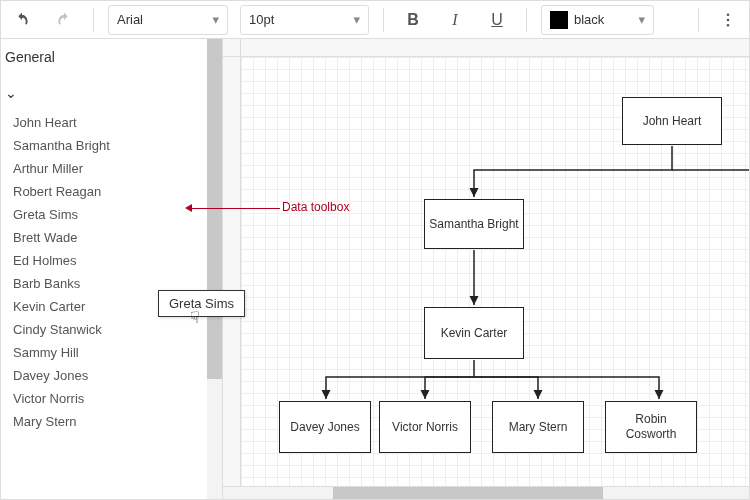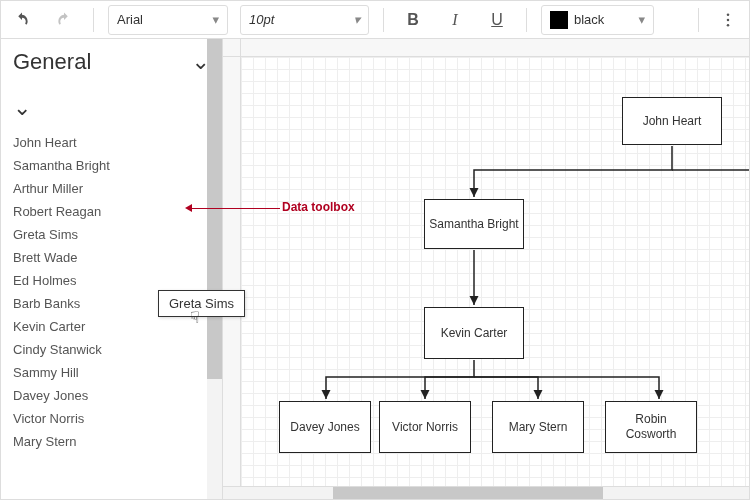--- a/index.html
+++ b/index.html
@@ -4,29 +4,29 @@
 <style>
 * { box-sizing: border-box; margin: 0; padding: 0; }
 body { font-family: "Segoe UI", Arial, sans-serif; font-size: 13px; color: #333; background: #fff; width: 750px; height: 500px; overflow: hidden; border: 1px solid #ddd; }
 
 .toolbar { height: 38px; border-bottom: 1px solid #ddd; display: flex; align-items: center; padding: 0 6px; gap: 12px; }
 .tb-btn { width: 30px; height: 30px; display: flex; align-items: center; justify-content: center; cursor: pointer; border-radius: 3px; color: #555; }
 .tb-btn.disabled { opacity: 0.35; }
 .tb-sep { width: 1px; height: 24px; background: #ddd; margin: 0 2px; }
 .tb-select { height: 30px; border: 1px solid #ddd; border-radius: 3px; display: flex; align-items: center; justify-content: space-between; padding: 0 8px; cursor: pointer; background: #fff; }
 .tb-select.font { width: 120px; }
-.tb-select.size { width: 129px; font-style: italic; }
+.tb-select.size { width: 129px; }
 .tb-select.color { width: 113px; }
 .tb-select .chev { margin-left: 6px; color: #888; }
 .swatch { width: 18px; height: 18px; background: #000; display: inline-block; margin-right: 6px; }
 .icon-svg { width: 18px; height: 18px; }
 
 .main { display: flex; height: 462px; }
 .sidebar { width: 222px; border-right: 1px solid #ddd; overflow: hidden; position: relative; }
-.section-head { display: flex; align-items: center; justify-content: space-between; padding: 10px 12px; cursor: pointer; font-size: 22px; color: #333; }
+.section-head { display: flex; align-items: center; justify-content: space-between; padding: 10px 4px; cursor: pointer; font-size: 14px; color: #333; }
 .section-head .chev2 { color: #333; }
 .emp-list { padding: 0 12px 4px 12px; }
 .emp-item { padding: 4px 0; color: #555; font-size: 13px; cursor: pointer; }
 .sidebar-scrollbar { position: absolute; right: 0; top: 0; width: 15px; height: 100%; background: #f3f3f3; }
 .sidebar-scrollthumb { width: 15px; background: #c8c8c8; }
 
 .canvas-wrap { flex: 1; position: relative; background: #fff; }
 .ruler-h { position: absolute; top: 0; left: 18px; right: 0; height: 18px; background: #f7f7f7; border-bottom: 1px solid #ddd; }
 .ruler-v { position: absolute; top: 18px; left: 0; width: 18px; bottom: 15px; background: #f7f7f7; border-right: 1px solid #ddd; }
 .corner { position: absolute; top: 0; left: 0; width: 18px; height: 18px; background: #f7f7f7; border-right: 1px solid #ddd; border-bottom: 1px solid #ddd; }
@@ -37,21 +37,21 @@
   overflow: hidden; }
 .node { position: absolute; background: #fff; border: 1.5px solid #222; display: flex; align-items: center; justify-content: center; text-align: center; font-size: 12px; line-height: 1.25; padding: 4px; }
 .connectors { position: absolute; top: 0; left: 0; width: 100%; height: 100%; }
 
 .scroll-h { position: absolute; bottom: 0; left: 0; right: 0; height: 15px; background: #f3f3f3; border-top: 1px solid #ddd; }
 .scroll-h .thumb { position: absolute; height: 15px; background: #c8c8c8; }
 
 .drag-ghost { position: absolute; border: 1px solid #333; background: #fff; padding: 5px 10px; font-size: 13px; box-shadow: 1px 1px 3px rgba(0,0,0,0.15); }
 .cursor-hand { position: absolute; font-size: 16px; }
 
-.annotation { position: absolute; color: #b00020; font-size: 12px; font-weight: bold; }
+.annotation { position: absolute; color: #b00020; font-size: 12px; font-weight: normal; }
 .annotation-line { position: absolute; height: 1px; background: #b00020; }
 .annotation-arrow { position: absolute; width: 0; height: 0; border-top: 4px solid transparent; border-bottom: 4px solid transparent; border-right: 7px solid #b00020; }
 
 .spacer { flex: 1; }
 </style>
 </head>
 <body>
 
 <div class="toolbar">
   <div class="tb-btn">

